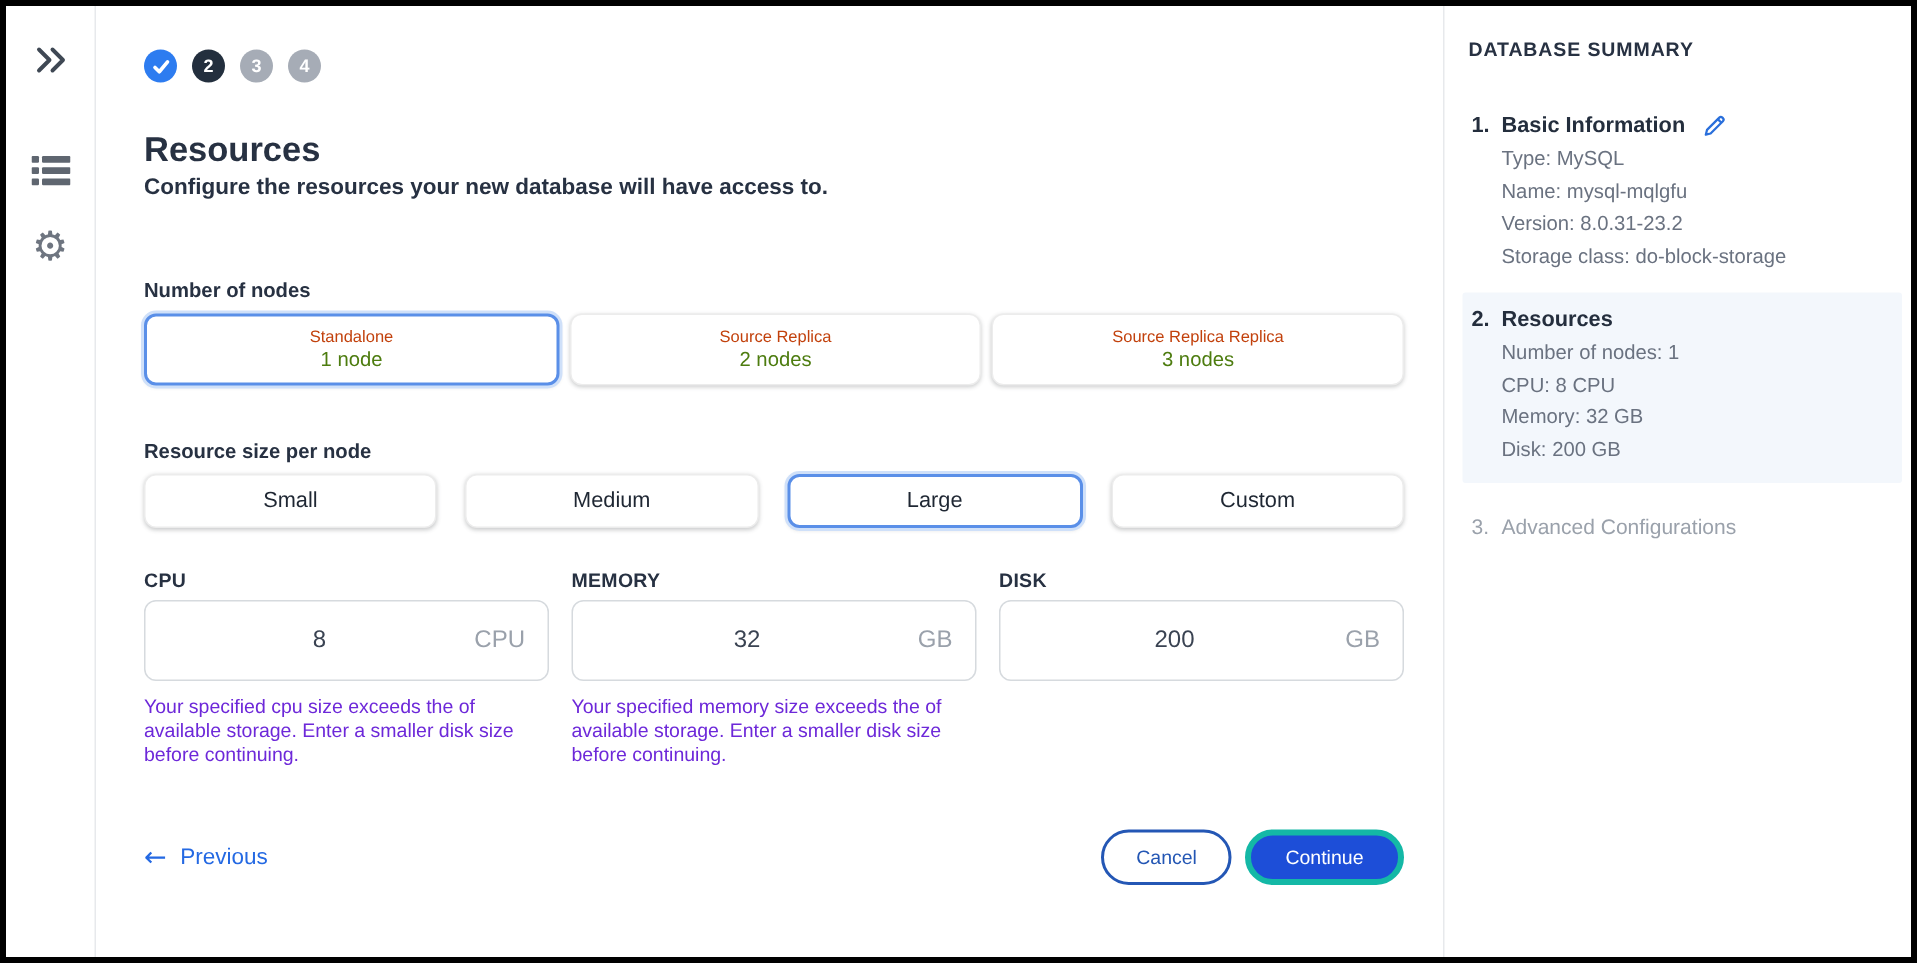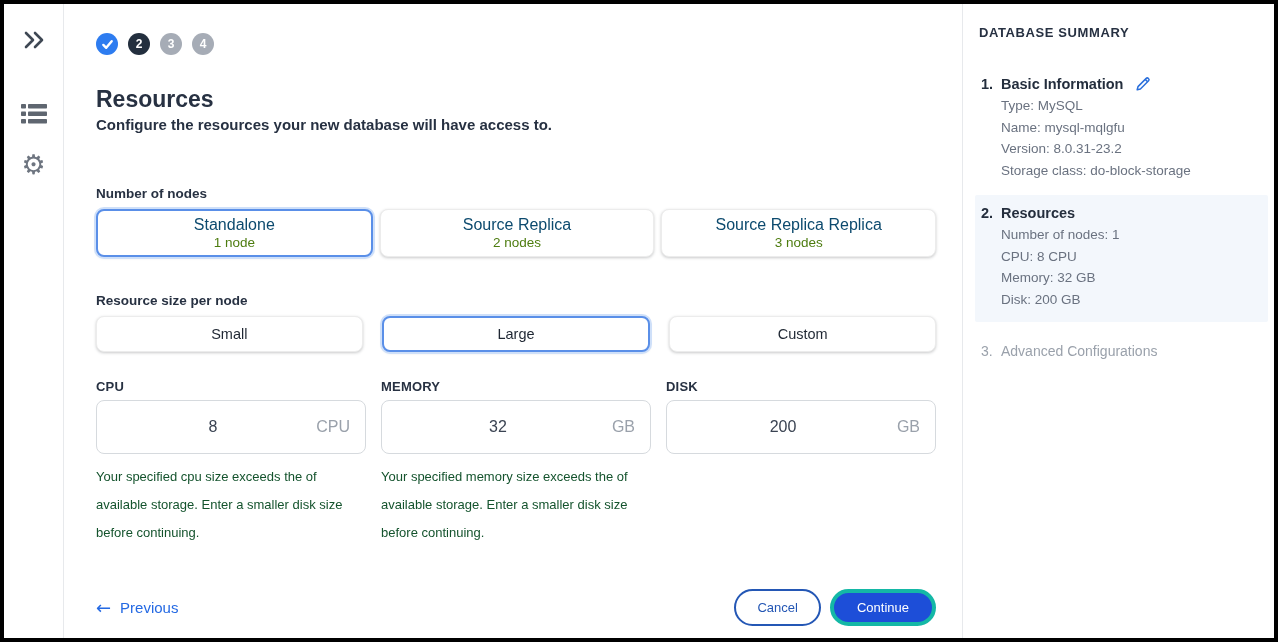--- a/index.html
+++ b/index.html
@@ -47,21 +47,21 @@
   .section-label { font-size:13.5px; font-weight:bold; color:#273142; margin-bottom:8px; }
 
   .node-cards { display:flex; gap:7px; margin-bottom:36px; }
   .node-card {
     flex:1; height:48px; background:#fff; border-radius:8px;
     border:1px solid #ececec;
     box-shadow:0 1px 3px rgba(60,64,67,.28);
     display:flex; flex-direction:column; align-items:center; justify-content:center;
     cursor:pointer; text-align:center;
   }
-  .node-card .t1 { font-size:16px; color:#0c4a6e; }
+  .node-card .t1 { font-size:11px; color:#c2410c; }
   .node-card .t2 { font-size:13.5px; color:#4d7c0f; margin-top:1px; }
   .node-card.selected {
     border:2px solid #5a8fe8;
     box-shadow:0 0 0 2px #cfe0f9, 0 1px 3px rgba(60,64,67,.2);
   }
 
   .size-row { display:flex; gap:19px; margin-bottom:27px; }
   .size-btn {
     flex:1; height:36px; background:#fff; border-radius:8px;
     border:1px solid #ececec;
@@ -79,21 +79,21 @@
   .input-wrap { position:relative; height:54px; }
   .input-wrap input {
     width:100%; height:100%; border:1px solid #d6dade; border-radius:8px;
     font-family:inherit; font-size:16px; color:#3a4352; text-align:center;
     padding-right:56px; padding-left:20px; background:#fff; outline:none;
   }
   .unit {
     position:absolute; right:16px; top:50%; transform:translateY(-50%);
     font-size:16px; color:#9aa1ab; pointer-events:none;
   }
-  .field-error { margin-top:9px; font-size:13px; line-height:28px; color:#14532d; max-width:292px; }
+  .field-error { margin-top:9px; font-size:13px; line-height:16px; color:#6d28d9; max-width:292px; }
 
   .footer { width:840px; margin-top:42px; display:flex; align-items:center; }
   .prev-link {
     display:flex; align-items:center; gap:9px; color:#2469e3;
     font-size:15px; cursor:pointer;
   }
   .prev-arrow { font-size:18px; line-height:1; color:#2469e3; font-family:"DejaVu Sans",sans-serif; }
   .footer-right { margin-left:auto; display:flex; gap:9px; }
   .btn { height:37px; border-radius:19px; font-size:13px; font-family:inherit; cursor:pointer; }
   .btn.cancel { background:#fff; border:2px solid #2457b5; color:#2356b4; padding:0 21px; }
@@ -177,20 +177,21 @@
           </div>
           <div class="node-card">
             <div class="t1">Source Replica Replica</div>
             <div class="t2">3 nodes</div>
           </div>
         </div>
 
         <div class="section-label">Resource size per node</div>
         <div class="size-row">
           <div class="size-btn">Small</div>
+          <div class="size-btn">Medium</div>
           <div class="size-btn selected">Large</div>
           <div class="size-btn">Custom</div>
         </div>
 
         <div class="fields">
           <div>
             <div class="field-label">CPU</div>
             <div class="input-wrap">
               <input type="text" value="8" style="">
               <span class="unit">CPU</span>

